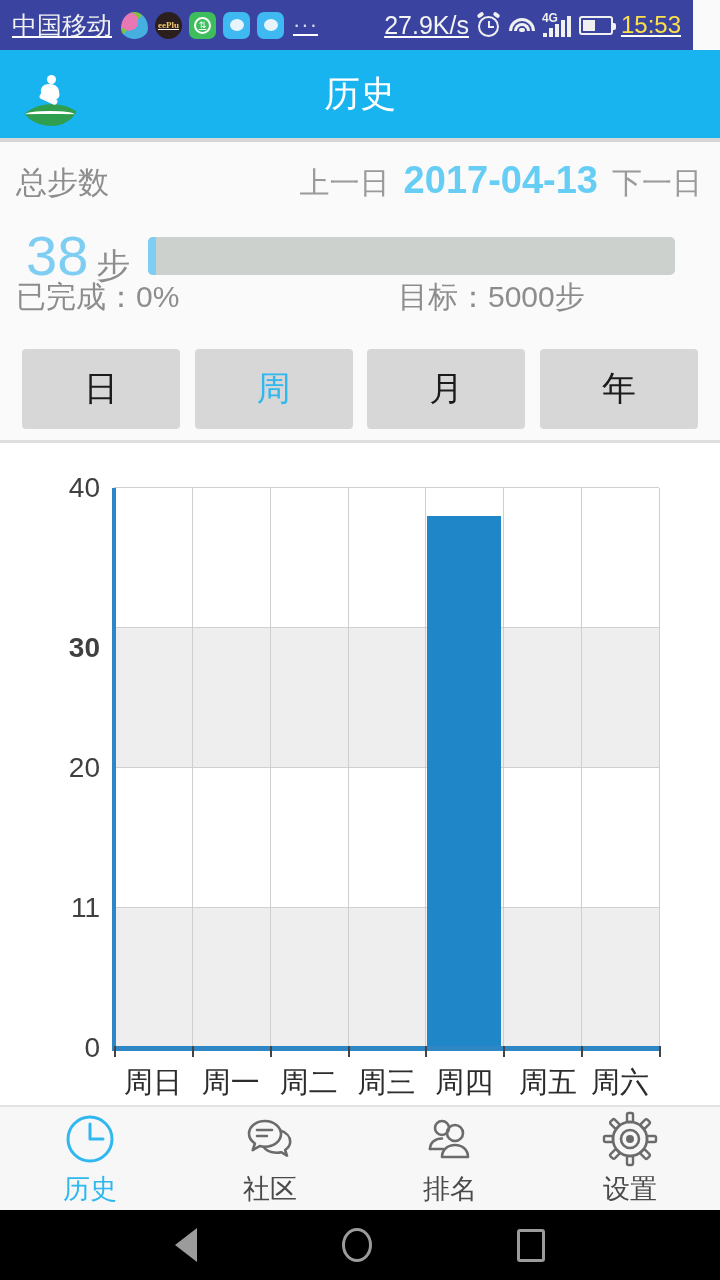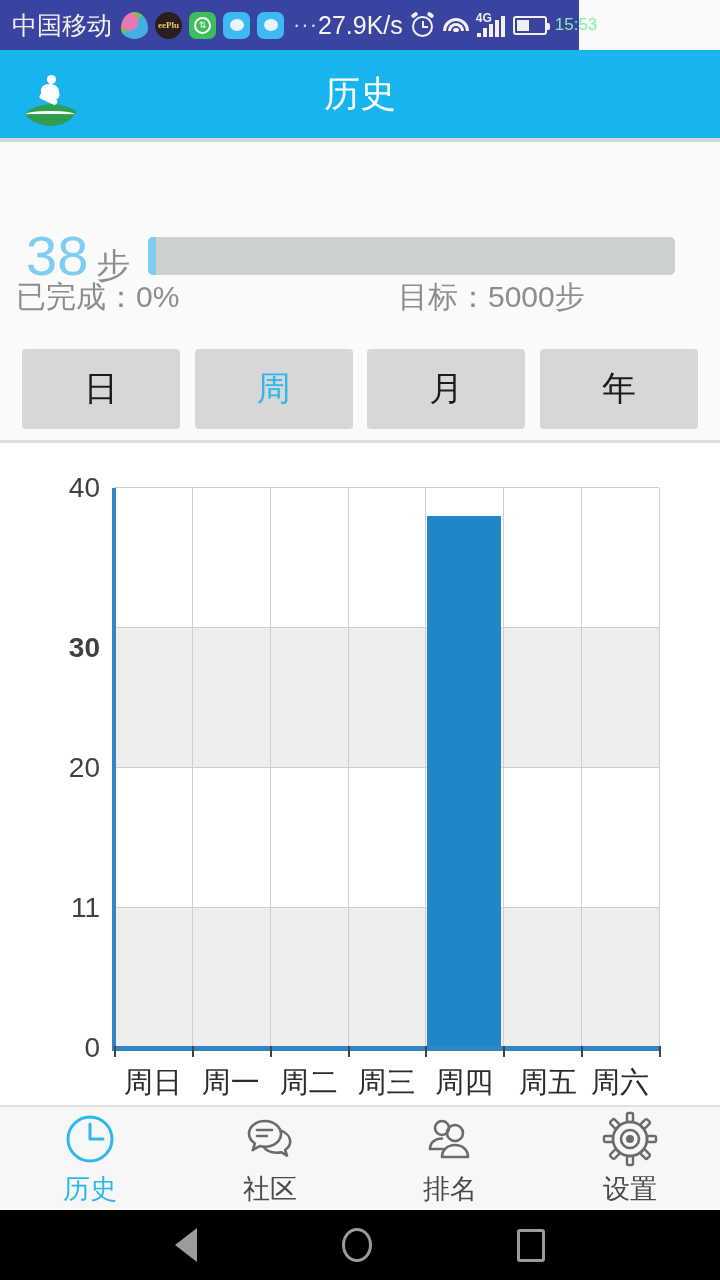--- a/index.html
+++ b/index.html
@@ -5,23 +5,24 @@
   * { margin:0; padding:0; box-sizing:border-box; }
   html, body {
     width:720px; height:1280px;
     font-family:"Liberation Sans","DejaVu Sans",sans-serif;
     background:#fafafa; overflow:hidden;
   }
   #screen { position:relative; width:720px; height:1280px; background:#fafafa; }
 
   
   .statusbar{
-    position:absolute; left:0; top:0; width:579px; height:50px;
+    position:absolute; left:0; top:0; width:693px; height:50px;
     background:#3a44a0; display:flex; align-items:center; padding:0 12px;
     color:#ffffff;
+    text-decoration:underline;
   }
   .carrier{ font-size:25px; letter-spacing:0px; color:#f2f2f2; white-space:nowrap;}
   .sb-icons{ display:flex; align-items:center; gap:7px; margin-left:9px; }
   .sb-ico{ width:27px; height:27px; border-radius:7px; display:block; }
   .ico-leaf{ background:
       radial-gradient(circle at 30% 35%, #e878b4 0 35%, transparent 36%),
       linear-gradient(135deg,#7fc241 0 45%, #45b0e0 46% 100%);
     border-radius:50% 50% 50% 50%/60% 60% 40% 40%; }
   .ico-dark{ background:#2a1f1c; border-radius:50%; color:#f3c96b; font-size:9px;
     font-weight:bold; display:flex; align-items:center; justify-content:center;
@@ -50,21 +51,21 @@
   .wifi-ico .w3{ left:10px; top:14px; width:6px; height:4px; background:#f0f0f0; border:none; border-radius:2px;}
   .sig{ position:relative; display:flex; align-items:flex-end; gap:2px; height:24px;}
   .sig .g{ position:absolute; left:-1px; top:-2px; font-size:12px; color:#f0f0f0; font-weight:bold;}
   .sig .dot{ width:4px;height:4px;background:#f0f0f0;margin-bottom:0; align-self:flex-end;}
   .sig .b{ width:4px; background:#f0f0f0; }
   .batt{ width:34px; height:19px; border:2px solid #f0f0f0; border-radius:3px; position:relative;
     display:flex; align-items:center; padding:2px; }
   .batt .fill{ height:100%; width:48%; background:#f0f0f0; }
   .batt:after{ content:""; position:absolute; right:-5px; top:5px; width:3px; height:7px;
     background:#f0f0f0; border-radius:0 2px 2px 0; }
-  .time{ font-size:17px; color:#86efac; white-space:nowrap; }
+  .time{ font-size:24px; color:#fde047; white-space:nowrap; }
 
   
   .appbar{
     position:absolute; left:0; top:50px; width:720px; height:88px;
     background:#18b4ef; display:flex; align-items:center;
   }
   .logo{ position:absolute; left:19px; top:13px; width:61px; height:63px;
     border-radius:52% 48% 46% 54% / 58% 56% 44% 42%;
     background:
       radial-gradient(ellipse at 34% 30%, #e579b4 0 26%, transparate 27%),
@@ -208,20 +209,28 @@
           <span class="body"></span>
           <span class="leg"></span>
         </span>
       <span class="wave"></span>
     </span>
     <span class="appbar-title">历史</span>
   </div>
   <div class="hdr-divider"></div>
 
   <div class="summary">
+    <div class="sum-row1">
+      <span class="total-label">总步数</span>
+      <span class="date-group">
+        <span class="nav-day">上一日</span>
+        <span class="date-val">2017-04-13</span>
+        <span class="nav-day">下一日</span>
+      </span>
+    </div>
 
     <div class="sum-row2">
       <span class="steps-num">38</span>
       <span class="steps-unit">步</span>
       <span class="progress-track">
         <span class="progress-fill"></span>
       </span>
     </div>
 
     <div class="sum-row3">

